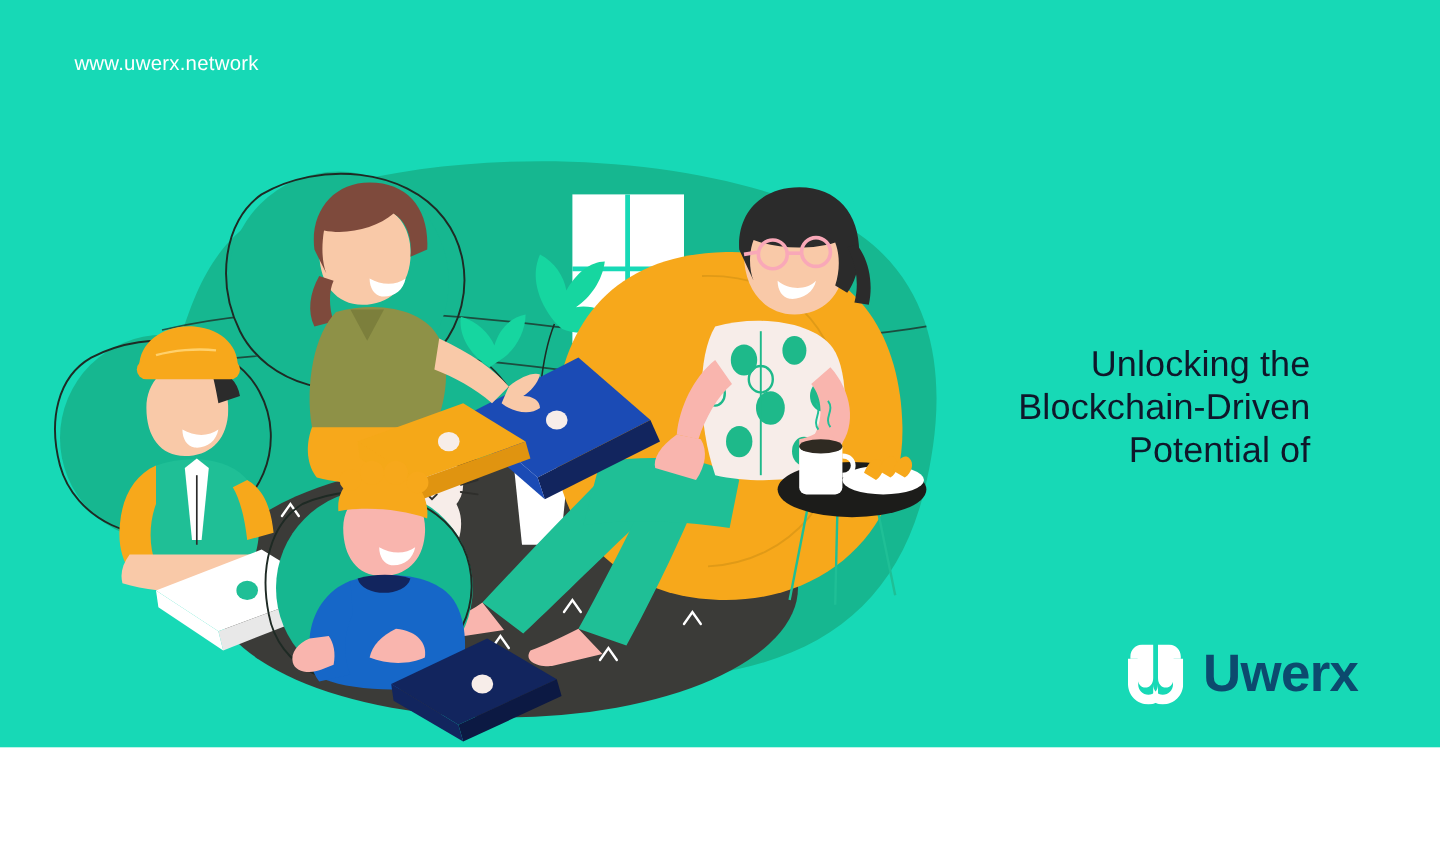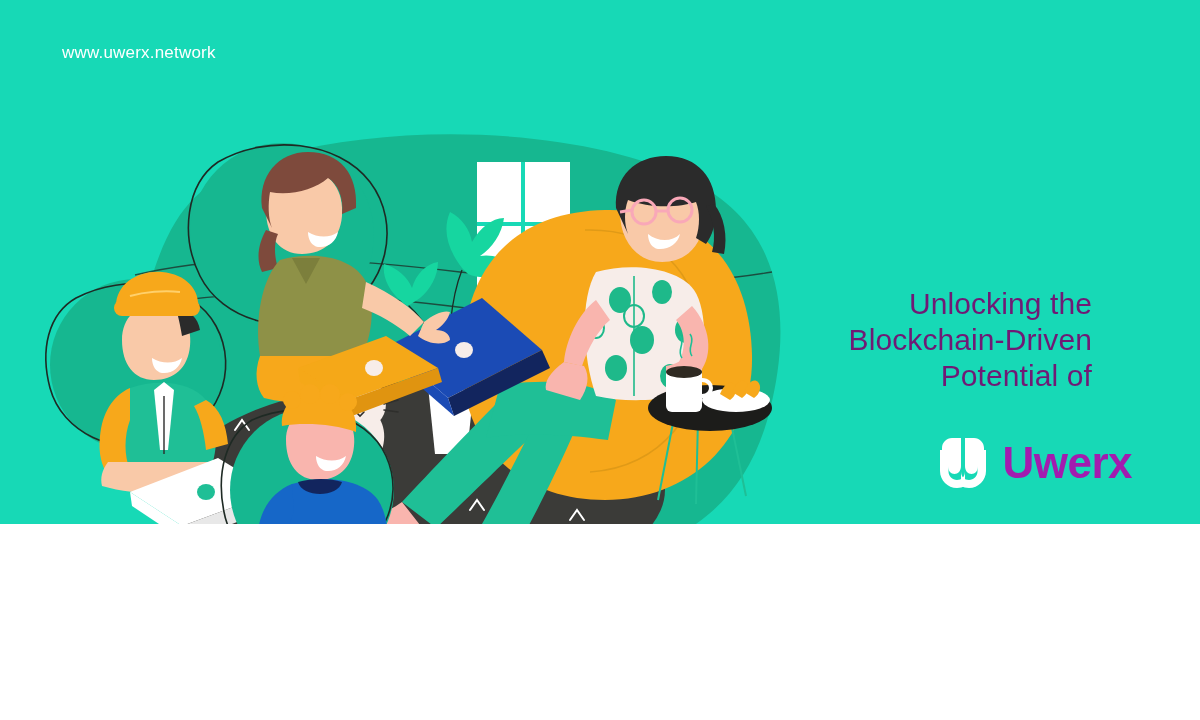--- a/index.html
+++ b/index.html
@@ -3,58 +3,58 @@
 <meta charset="utf-8">
 <style>
   html, body {
     margin: 0;
     padding: 0;
     background: #ffffff;
   }
   #banner {
     position: relative;
     width: 1200px;
-    height: 524px;
+    height: 623px;
     overflow: hidden;
     background: #17D9B6;
     font-family: "Liberation Sans", sans-serif;
   }
   #site-url {
     position: absolute;
     left: 62px;
     top: 43px;
     font-size: 17px;
     color: #ffffff;
     letter-spacing: 0.2px;
     white-space: nowrap;
   }
   #headline {
     position: absolute;
     right: 108px;
     top: 286px;
     width: 420px;
     text-align: right;
-    color: #701a75;
+    color: #0f172a;
     font-size: 30px;
     line-height: 36px;
     font-weight: 300;
     letter-spacing: 0.1px;
   }
   #headline .hl-line { display: block; white-space: nowrap; }
   #logo {
     position: absolute;
     right: 68px;
     bottom: 36px;
     display: flex;
     align-items: center;
     gap: 16px;
   }
   #logo .mark { width: 46px; height: 50px; display: block; }
   #logo .wordmark {
-    color: #a21caf;
+    color: #0c4a6e;
     font-size: 44px;
     font-weight: 700;
     letter-spacing: -0.5px;
     line-height: 1;
   }
   #illustration {
     position: absolute;
     left: 30px;
     top: 100px;
     width: 790px;

